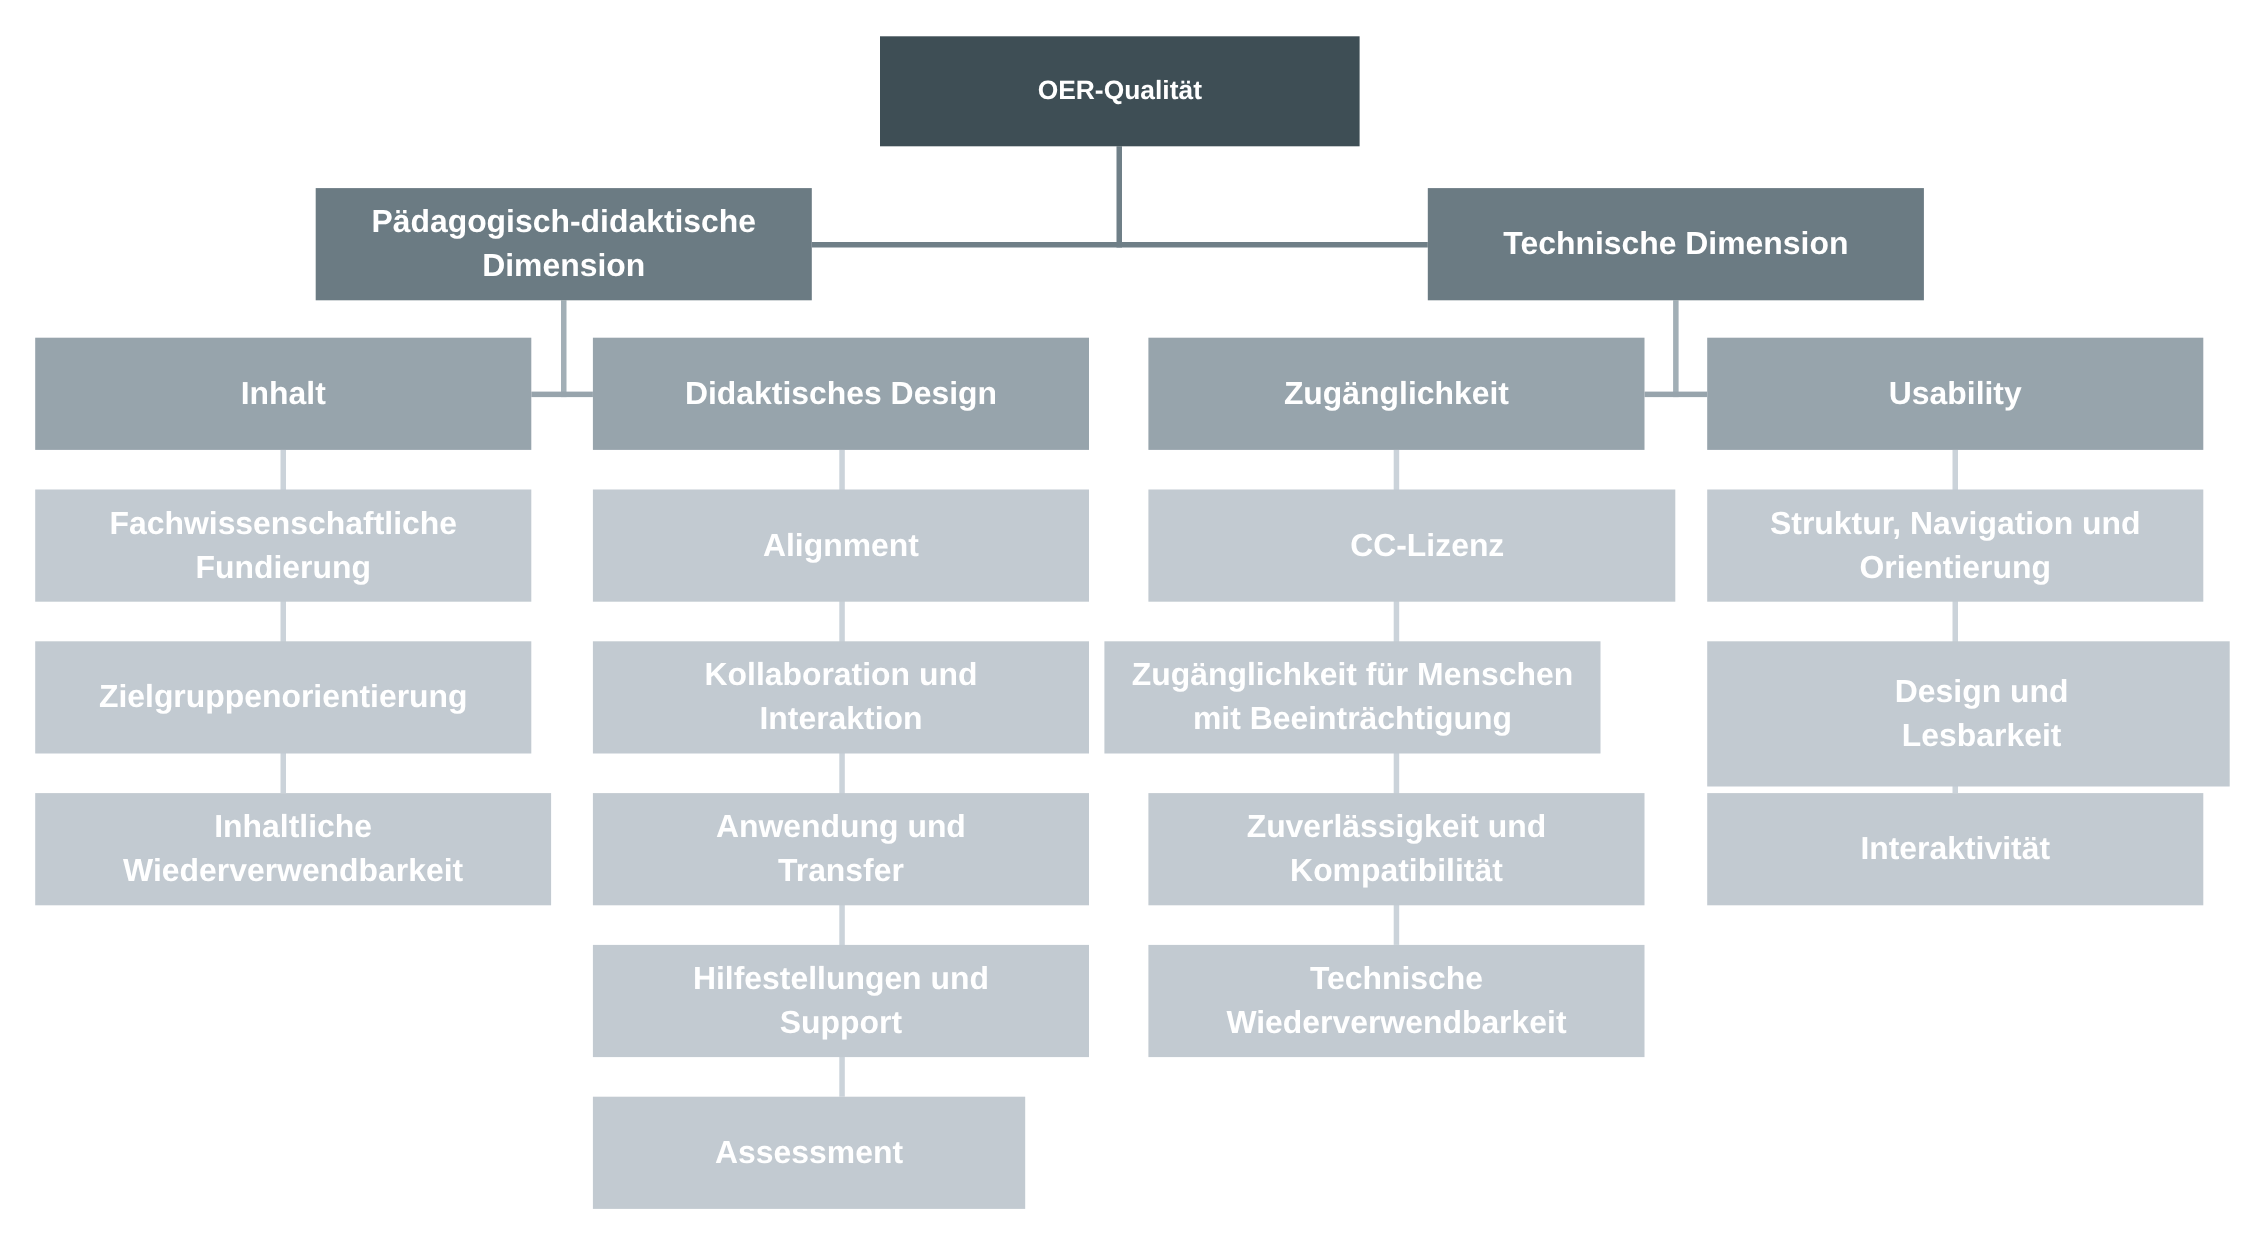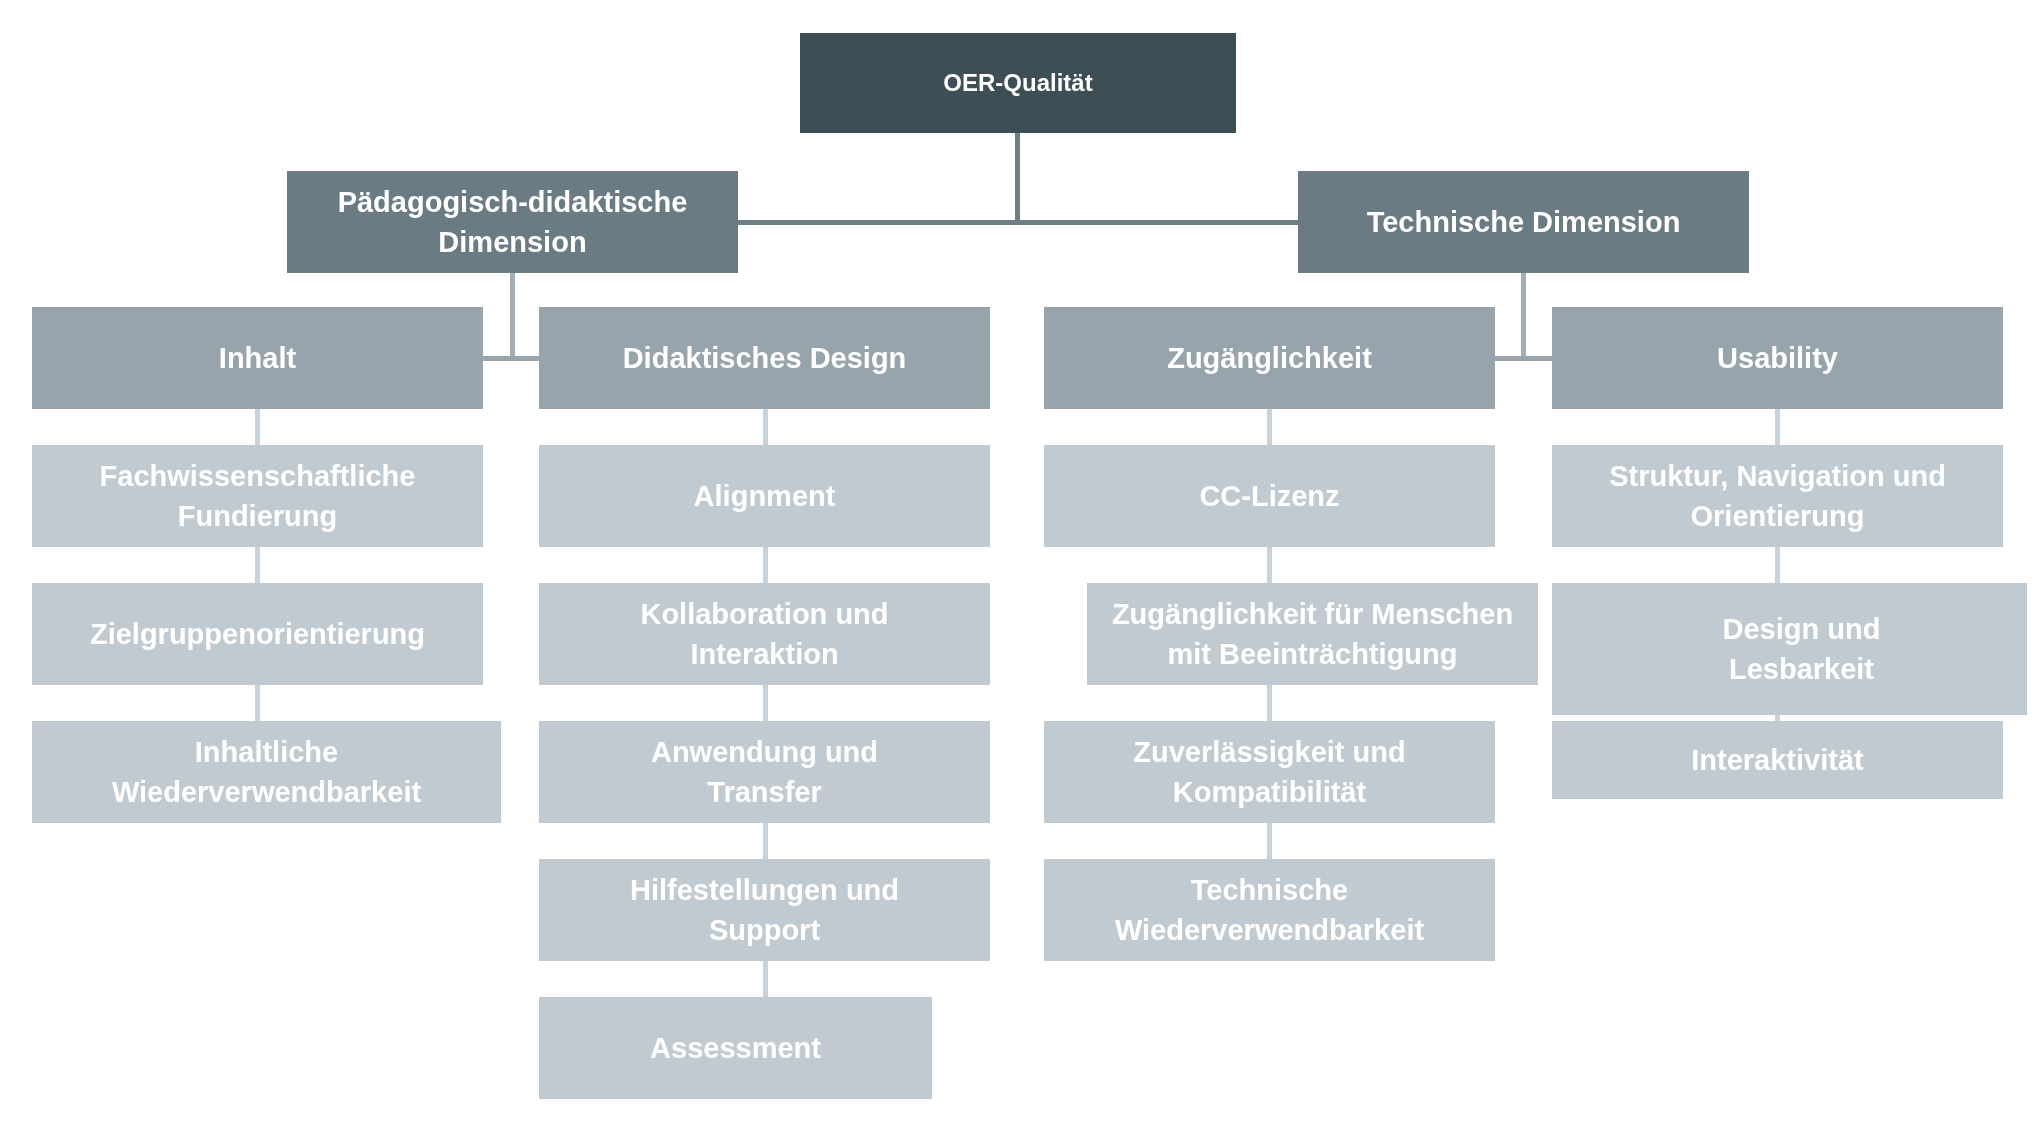--- a/index.html
+++ b/index.html
@@ -75,27 +75,27 @@
 
   <div class="node item" style="left:539px;top:445px;width:451px;height:102px;">Alignment</div>
   <div class="node item" style="left:539px;top:583px;width:451px;height:102px;">Kollaboration und
 Interaktion</div>
   <div class="node item" style="left:539px;top:721px;width:451px;height:102px;">Anwendung und
 Transfer</div>
   <div class="node item" style="left:539px;top:859px;width:451px;height:102px;">Hilfestellungen und
 Support</div>
   <div class="node item" style="left:539px;top:997px;width:393px;height:102px;">Assessment</div>
 
-  <div class="node item" style="left:1044px;top:445px;width:451px;height:102px;">CC-Lizenz</div>
-  <div class="node item" style="left:1087px;top:583px;width:451px;height:102px;">Zugänglichkeit für Menschen
+  <div class="node item" style="left:1044px;top:445px;width:451px;height:102px;padding-left:28px;">CC-Lizenz</div>
+  <div class="node item" style="left:1004px;top:583px;width:451px;height:102px;">Zugänglichkeit für Menschen
 mit Beeinträchtigung</div>
   <div class="node item" style="left:1044px;top:721px;width:451px;height:102px;">Zuverlässigkeit und
 Kompatibilität</div>
   <div class="node item" style="left:1044px;top:859px;width:451px;height:102px;">Technische
 Wiederverwendbarkeit</div>
 
   <div class="node item" style="left:1552px;top:445px;width:451px;height:102px;">Struktur, Navigation und
 Orientierung</div>
   <div class="node item" style="left:1552px;top:583px;width:451px;height:132px;padding-left:24px;">Design und
 Lesbarkeit</div>
-  <div class="node item" style="left:1552px;top:721px;width:451px;height:78px;">Interaktivität</div>
+  <div class="node item" style="left:1552px;top:721px;width:451px;height:102px;">Interaktivität</div>
 
 </div>
 
 </body></html>

